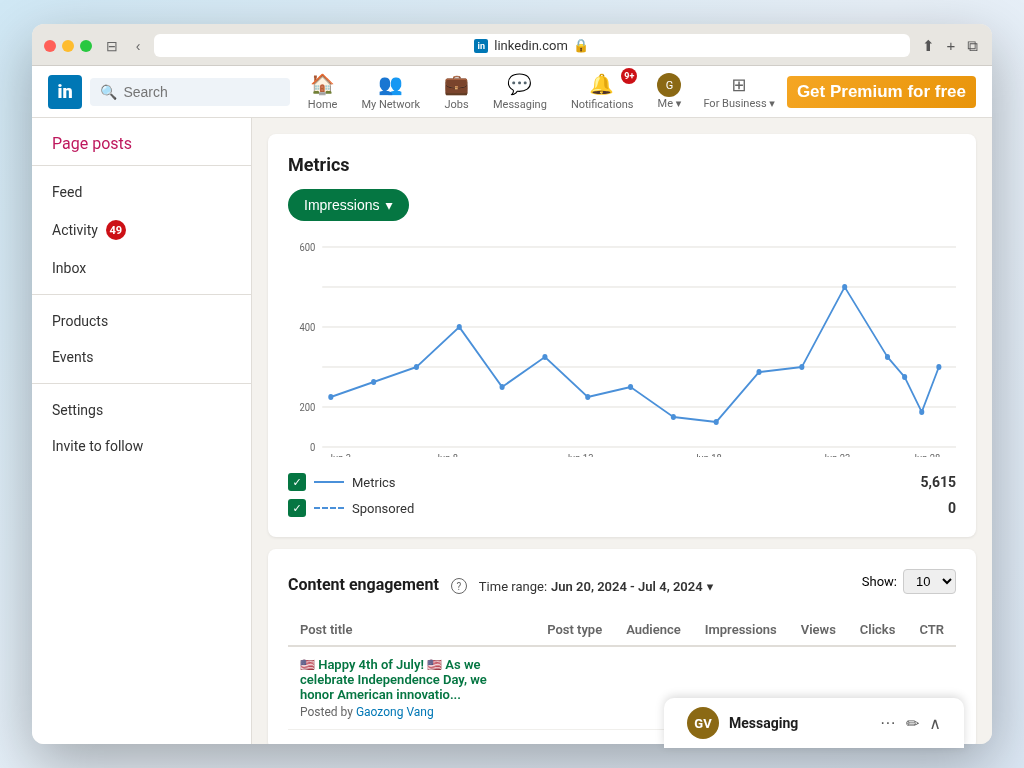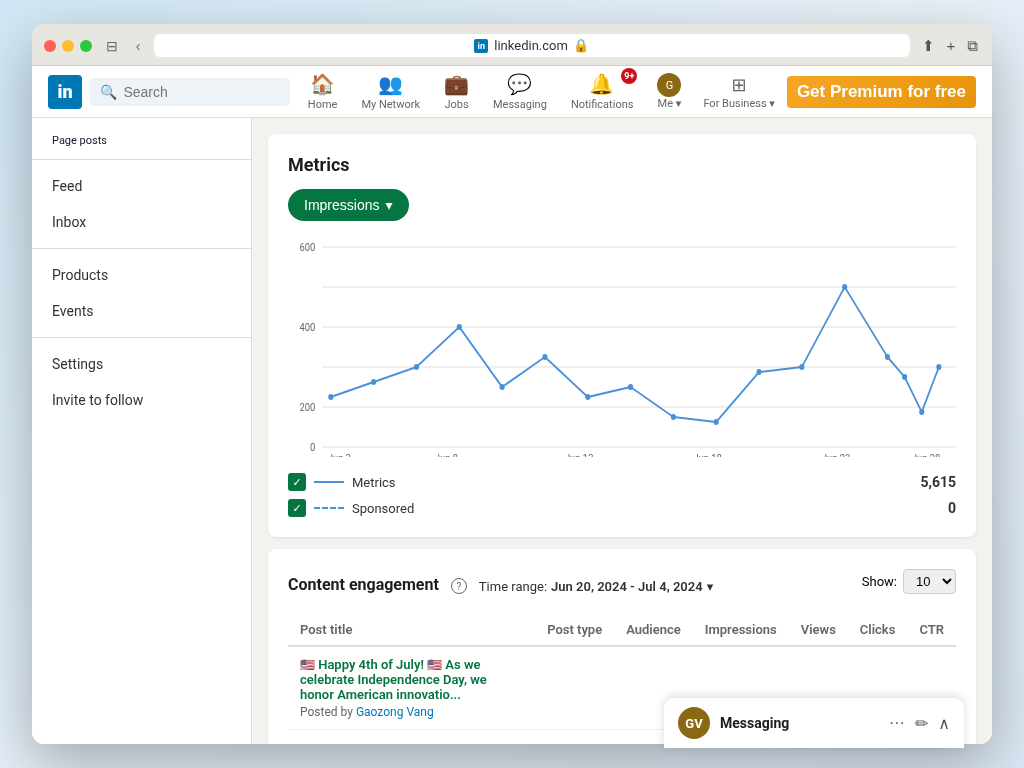--- a/index.html
+++ b/index.html
@@ -106,21 +106,21 @@
     .sidebar {
       width: 220px; background: white;
       border-right: 1px solid #e0ddd8;
       padding: 8px 0; overflow-y: auto; flex-shrink: 0;
     }
     .sidebar-item {
       padding: 10px 20px; cursor: pointer; font-size: 14px; color: #333;
       display: flex; align-items: center; gap: 8px;
     }
     .sidebar-item.active { color: #057642; font-weight: 600; border-left: 3px solid #057642; padding-left: 17px; }
-    .sidebar-item.section-header { font-size: 11px; color: #0f172a; padding: 8px 20px 4px; cursor: default; }
+    .sidebar-item.section-header { font-size: 16px; color: #be185d; padding: 8px 20px 4px; cursor: default; }
     .sidebar-divider { height: 1px; background: #e0ddd8; margin: 8px 0; }
     .badge-red {
       background: #cc1016; color: white; border-radius: 50%;
       width: 20px; height: 20px; font-size: 11px;
       display: flex; align-items: center; justify-content: center;
       font-weight: bold;
     }
     
     .content {
       flex: 1; overflow-y: auto; padding: 16px;
@@ -189,21 +189,21 @@
     .post-link { color: #057642; font-weight: 600; font-size: 13px; text-decoration: none; cursor: pointer; }
     .post-subtitle { font-size: 12px; color: #666; margin-top: 3px; }
     .post-subtitle a { color: #0077b5; text-decoration: none; }
     
     .messaging-widget {
       position: fixed; bottom: 20px; right: 60px;
       width: 300px; height: 50px;
       background: white; border-radius: 10px 10px 0 0;
       box-shadow: 0 -2px 10px rgba(0,0,0,0.15);
       display: flex; align-items: center;
-      padding: 0 14px; gap: 10px;
+      padding: 0 23px; gap: 10px;
     }
     .msg-avatar {
       width: 32px; height: 32px; border-radius: 50%;
       background: #8b6914; display: flex; align-items: center; justify-content: center;
       color: white; font-size: 13px; font-weight: bold; overflow: hidden; flex-shrink: 0;
     }
     .msg-title { font-size: 14px; font-weight: 700; color: #1d1d1d; flex: 1; }
     .msg-actions { display: flex; gap: 10px; color: #555; }
     .msg-action-btn { background: none; border: none; cursor: pointer; color: #555; font-size: 16px; }
   </style>
@@ -271,20 +271,24 @@
       <button class="premium-btn">Get Premium for free</button>
     </div>
   </div>
 
   <div class="main-layout">
 
     <div class="sidebar">
       <div class="sidebar-item section-header">Page posts</div>
       <div class="sidebar-divider"></div>
       <div class="sidebar-item">Feed</div>
+      <div class="sidebar-item">
+        <span>Activity</span>
+        <span class="badge-red">49</span>
+      </div>
       <div class="sidebar-item">Inbox</div>
       <div class="sidebar-divider"></div>
       <div class="sidebar-item">Products</div>
       <div class="sidebar-item">Events</div>
       <div class="sidebar-divider"></div>
       <div class="sidebar-item">Settings</div>
       <div class="sidebar-item">Invite to follow</div>
     </div>
 
     <div class="content">

